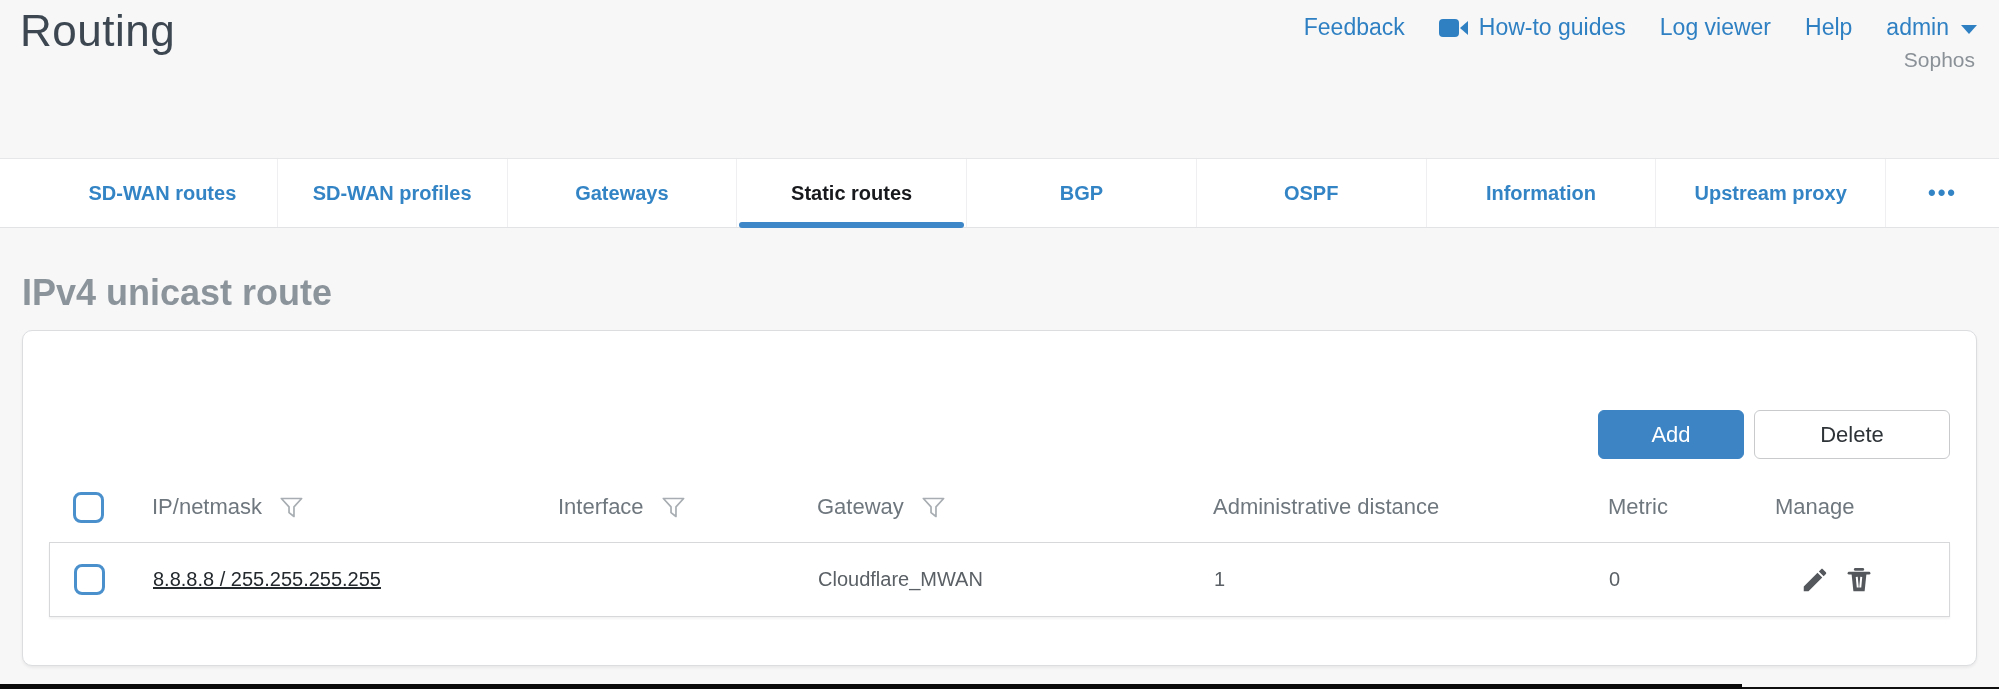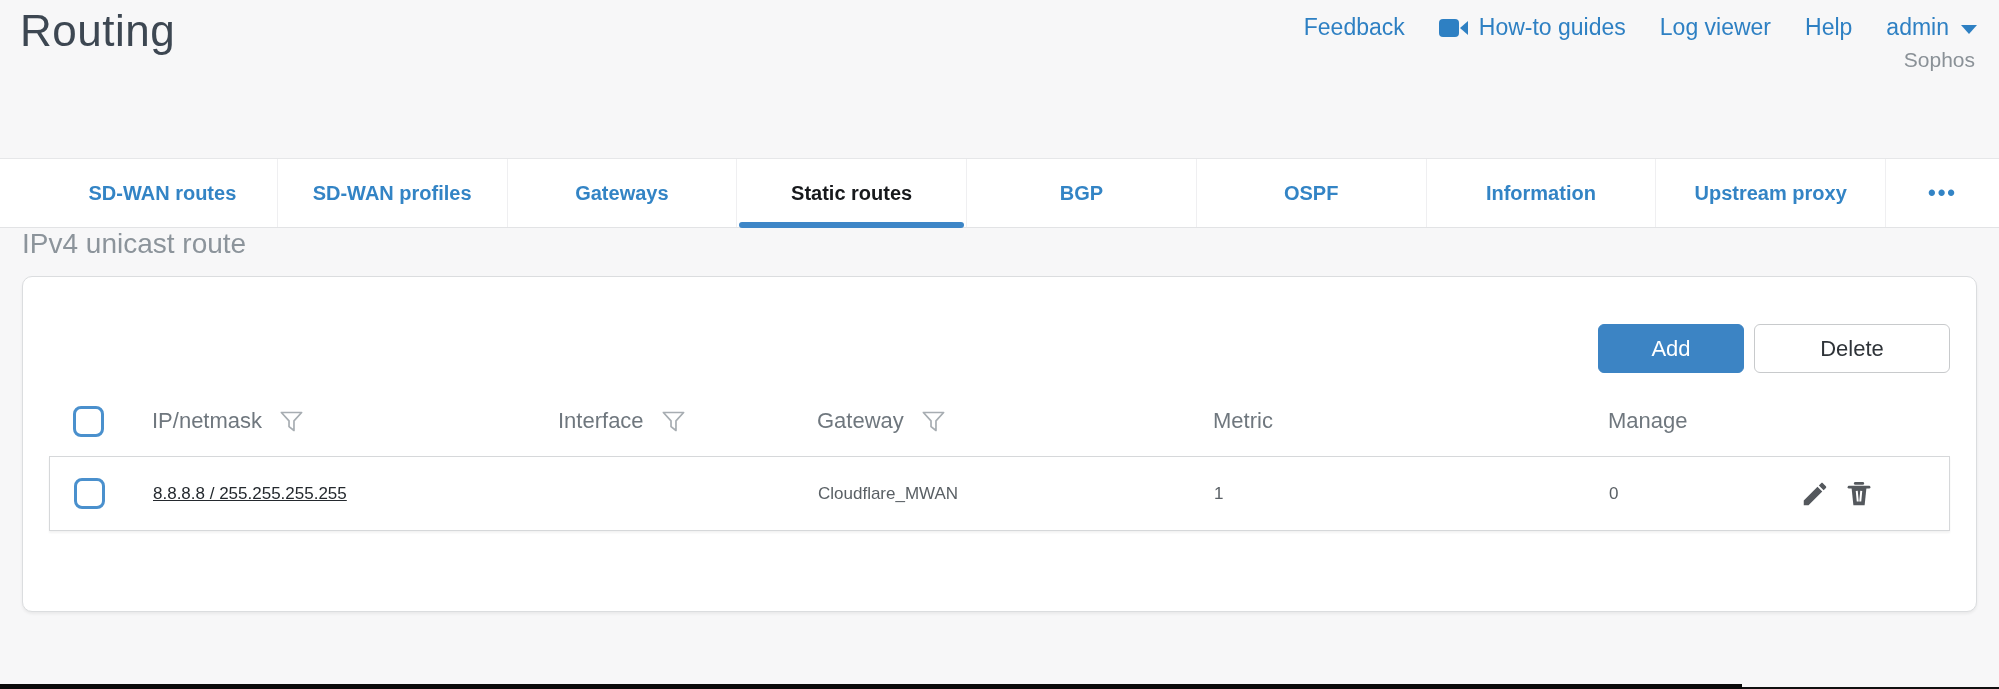--- a/index.html
+++ b/index.html
@@ -53,55 +53,55 @@
   }
   .tab-overflow {
     flex: 0 0 114px; display: flex; align-items: center; justify-content: center;
     color: #3384c5; font-size: 22px; font-weight: 700; letter-spacing: 2px;
     border-left: 1px solid #efeff1; cursor: pointer;
   }
 
   
   .main { padding: 0 22px; }
   .section-title {
-    font-size: 28px; font-weight: 400; color: #8c949b;
+    margin-top: 44px; font-size: 36px; font-weight: 700; color: #8c949b;
   }
   .card {
     margin-top: 16px; height: 336px; background: #ffffff;
     border: 1px solid #dbdddf; border-radius: 10px;
     box-shadow: 0 2px 3px rgba(0,0,0,0.06);
     padding: 0 26px; position: relative;
   }
   .actions {
     display: flex; justify-content: flex-end; gap: 10px;
     padding-top: 47px;
   }
   .btn { height: 49px; border-radius: 6px; font-size: 22px;
-    font-family: "Liberation Sans", sans-serif; cursor: pointer; }
+    font-family: "Liberation Sans", sans-serif; cursor: pointer; margin-top: 32px; }
   .btn-add { width: 146px; background: #3c84c4; color: #ffffff; border: 1px solid #3c84c4; }
   .btn-delete { width: 196px; background: #ffffff; color: #2e3338; border: 1px solid #c8cacc; }
 
   .grid {
     display: grid;
     grid-template-columns: 93px 416px 259px 396px 395px 167px 1fr;
     align-items: center;
   }
   .thead { margin-top: 20px; height: 56px; color: #6f777e; font-size: 22px; }
   .th { display: flex; align-items: center; gap: 16px; }
   .funnel svg { display: block; }
   .checkbox-cell { padding-left: 24px; }
   .checkbox {
     width: 31px; height: 31px; border: 3px solid #4a90cd; border-radius: 8px;
     background: #ffffff; cursor: pointer;
   }
   .trow {
     height: 75px; background: #ffffff;
     border: 1px solid #d6d8da;
     box-shadow: 0 2px 2px rgba(0,0,0,0.05);
-    font-size: 17px; color: #5a6065;
+    font-size: 20px; color: #5a6065;
     margin-top: 7px;
   }
   .ip-link { color: #24292e; text-decoration: underline; cursor: pointer; }
   .cell-pad { padding-left: 10px; }
   .manage-cell { display: flex; align-items: center; gap: 14px; padding-left: 24px; }
   .icon-btn { cursor: pointer; display: inline-flex; }
   .icon-btn svg { display: block; }
 
   
   .bottom-line { position: absolute; left: 0; bottom: 0; width: 100%; height: 2px; background: #101010; }
@@ -182,20 +182,23 @@
       </div>
       <div class="th">
         <span>Gateway</span>
         <span class="funnel">
           <svg width="27" height="27" viewBox="0 0 24 24" fill="none" stroke="#a7adb2" stroke-width="1.5" stroke-linejoin="round">
             <path d="M3 4 L21 4 L14.2 11.5 L14.2 20 L9.8 16.6 L9.8 11.5 Z"></path>
           </svg>
         </span>
       </div>
       <div class="th">
+        <span>Administrative distance</span>
+      </div>
+      <div class="th">
         <span>Metric</span>
       </div>
       <div class="th">
         <span>Manage</span>
       </div>
     </div>
 
     <div class="grid trow">
       <div class="checkbox-cell">
         <div class="checkbox"></div>

